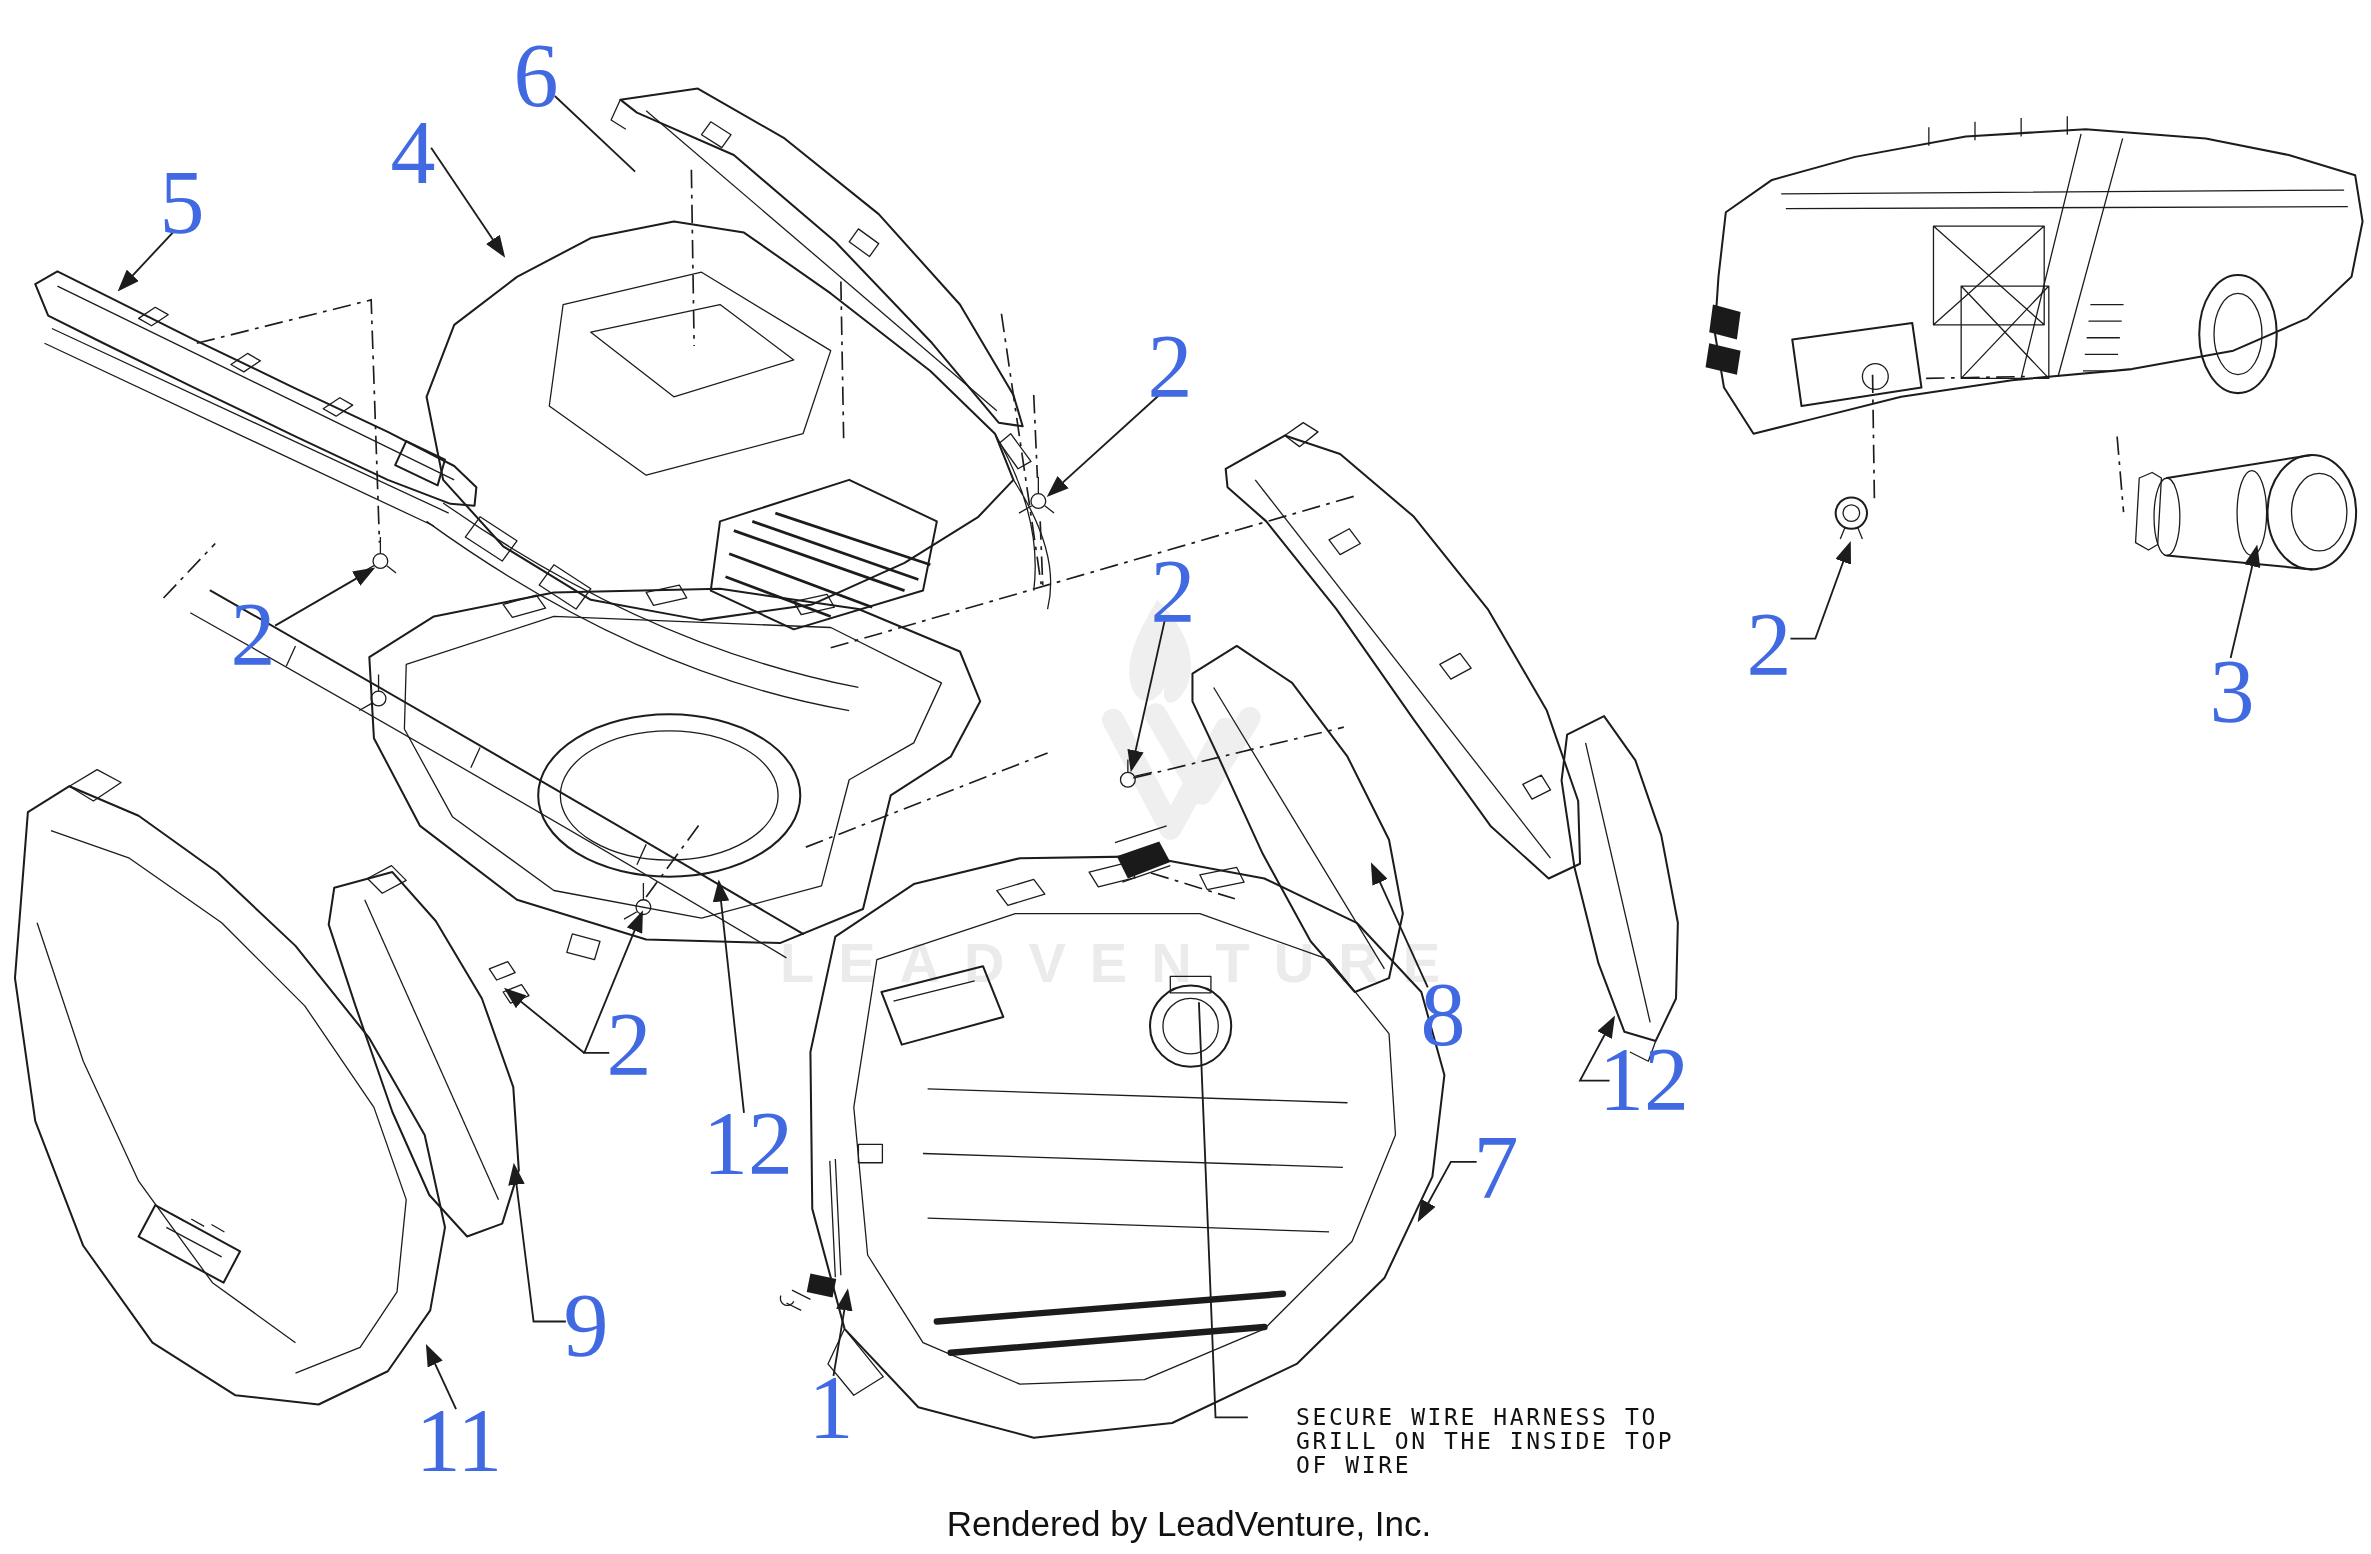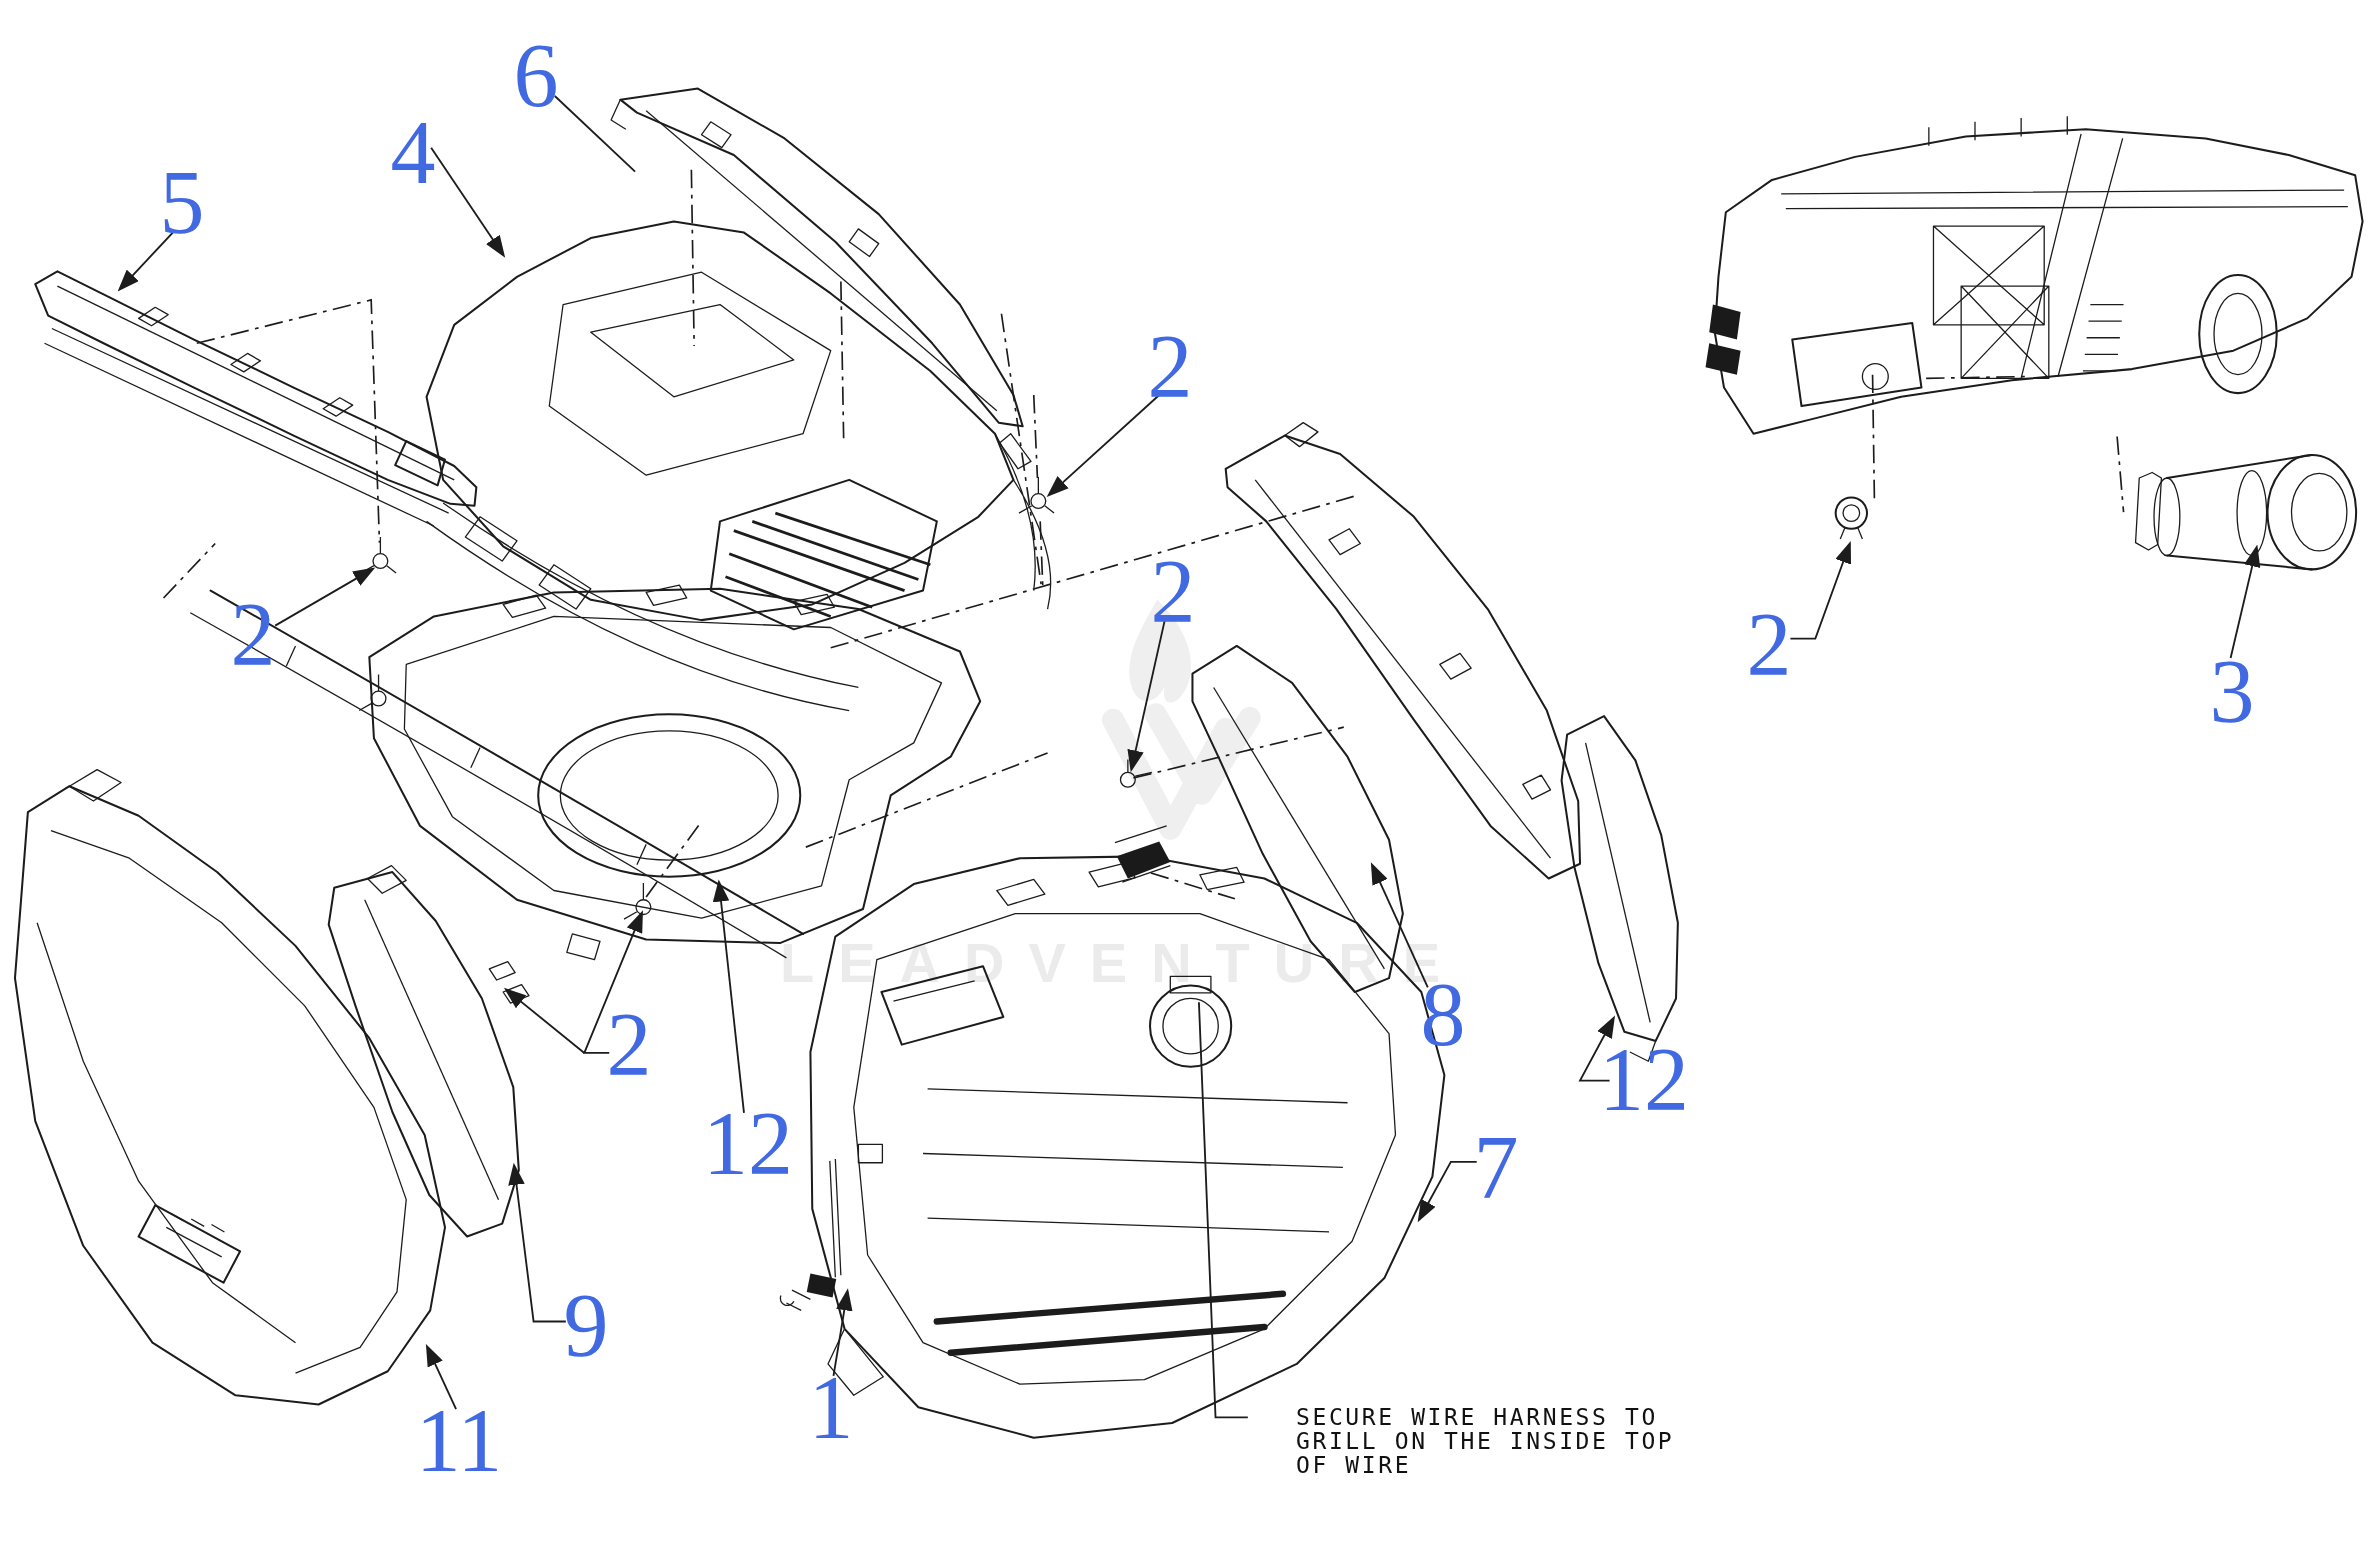--- a/index.html
+++ b/index.html
@@ -289,15 +289,16 @@
   <div class="co" style="left:1769px;top:645px">2</div>
   <div class="co" style="left:2232px;top:692px">3</div>
 
 
   <div class="harness-note">
     <div>SECURE WIRE HARNESS TO</div>
     <div>GRILL ON THE INSIDE TOP</div>
     <div>OF WIRE</div>
   </div>
 
+  <div class="footer">Rendered by LeadVenture, Inc.</div>
 
 </div>
 
 
 </body></html>

